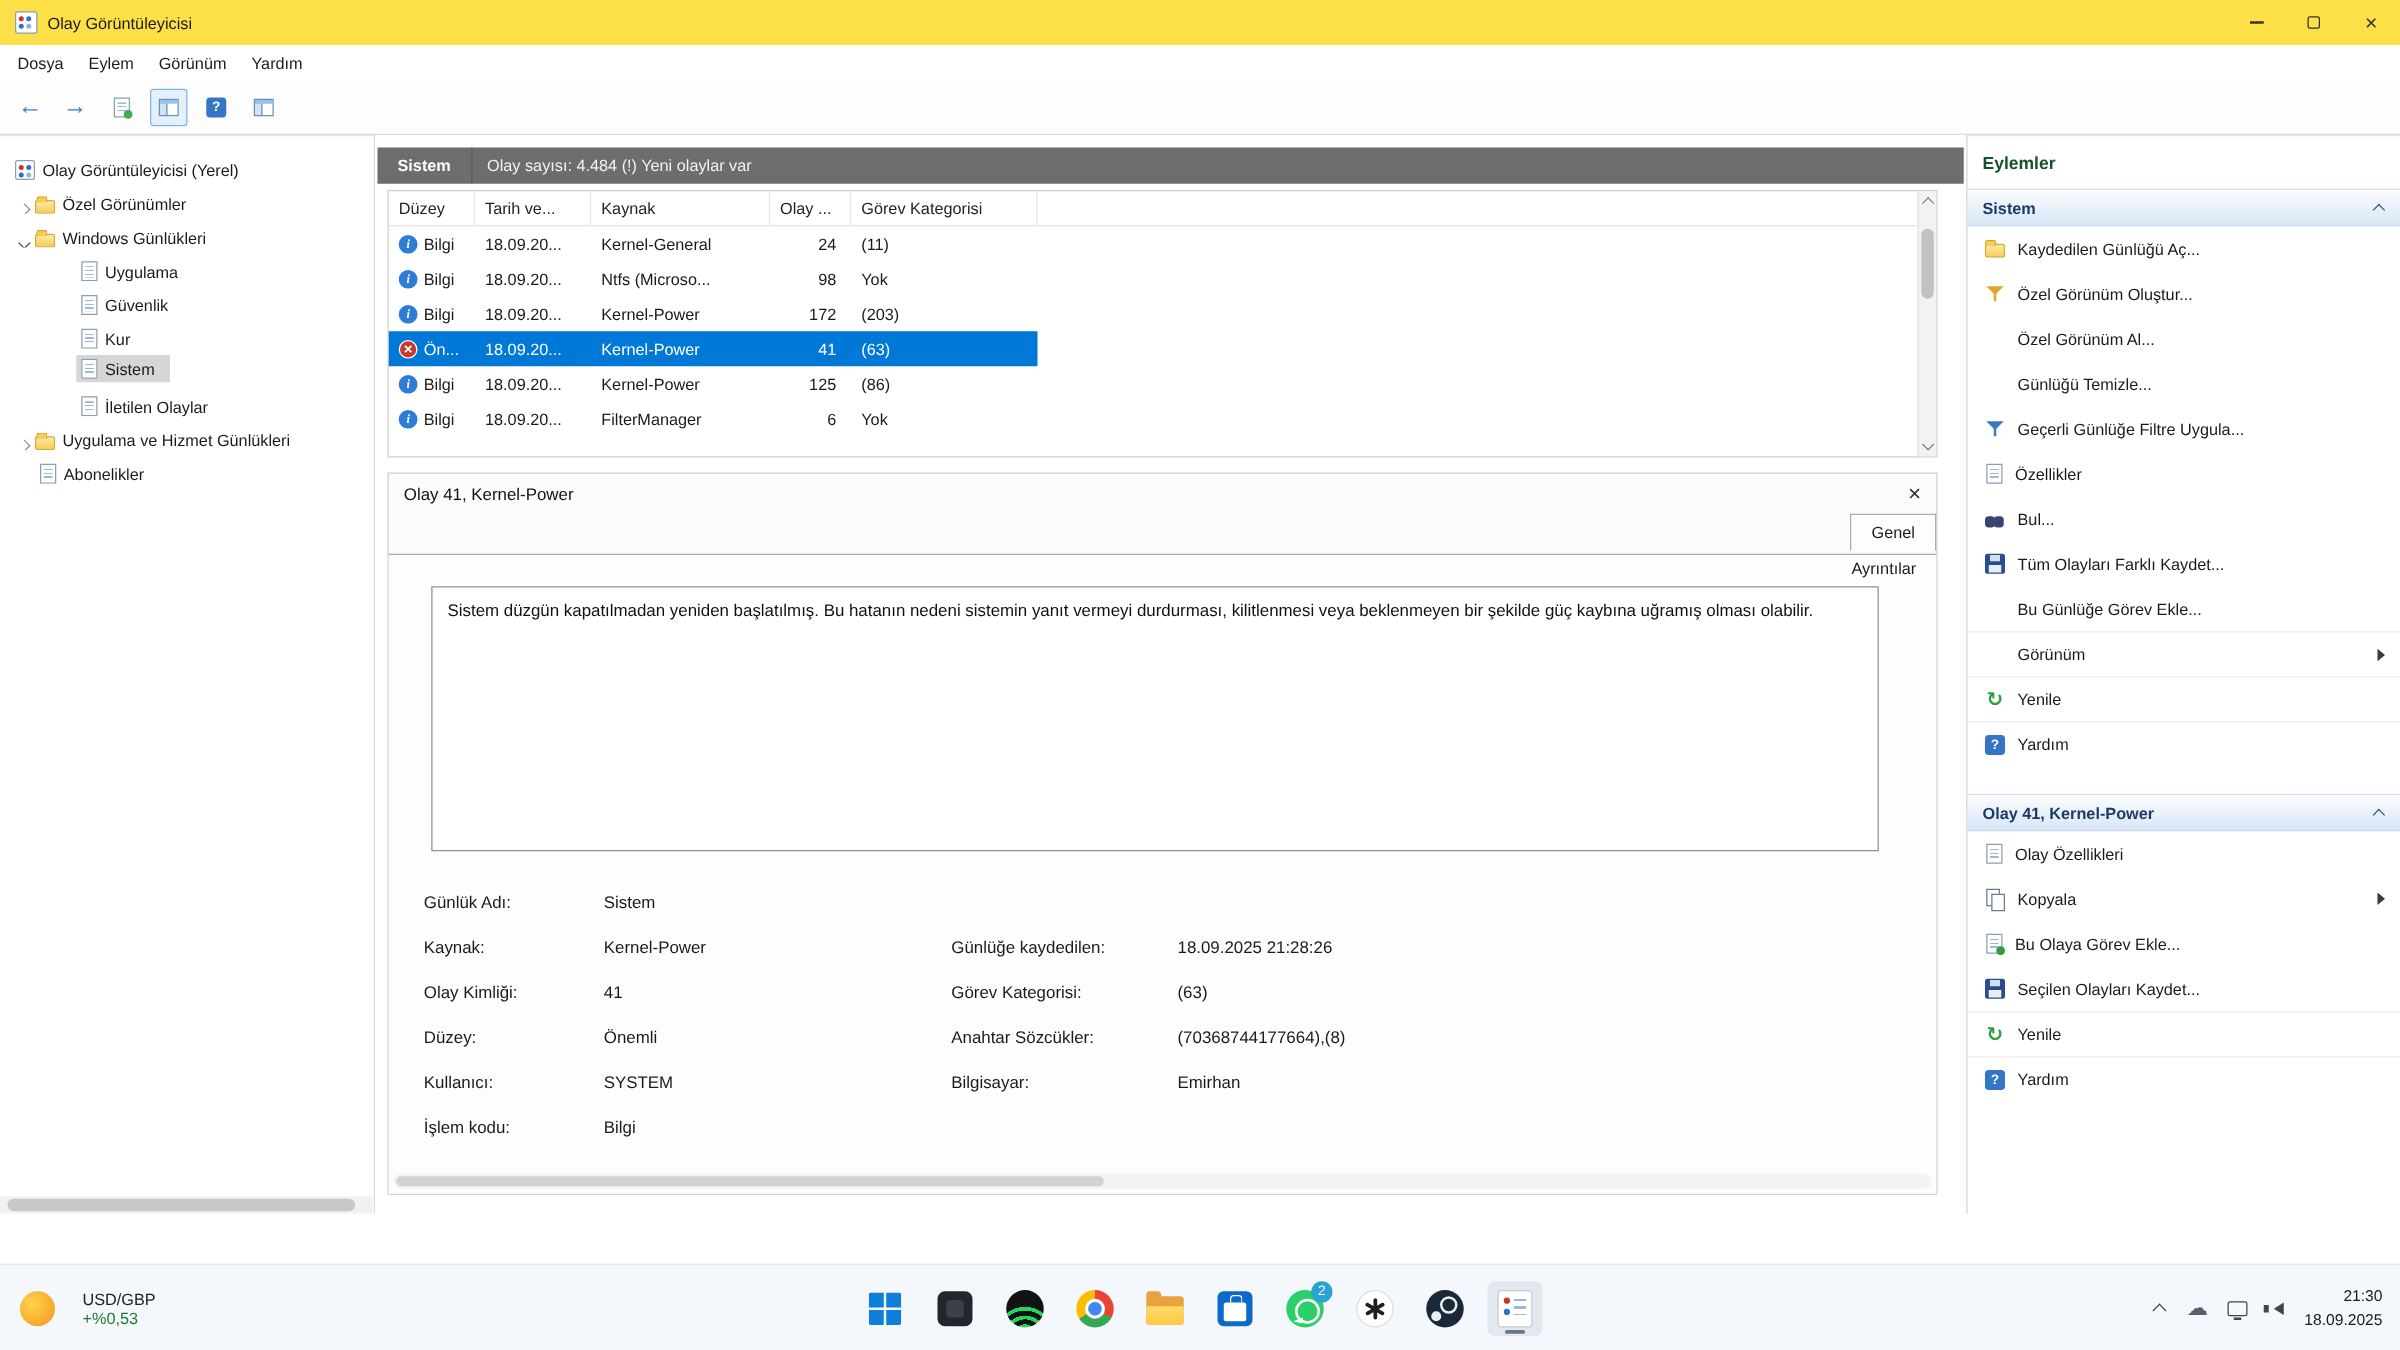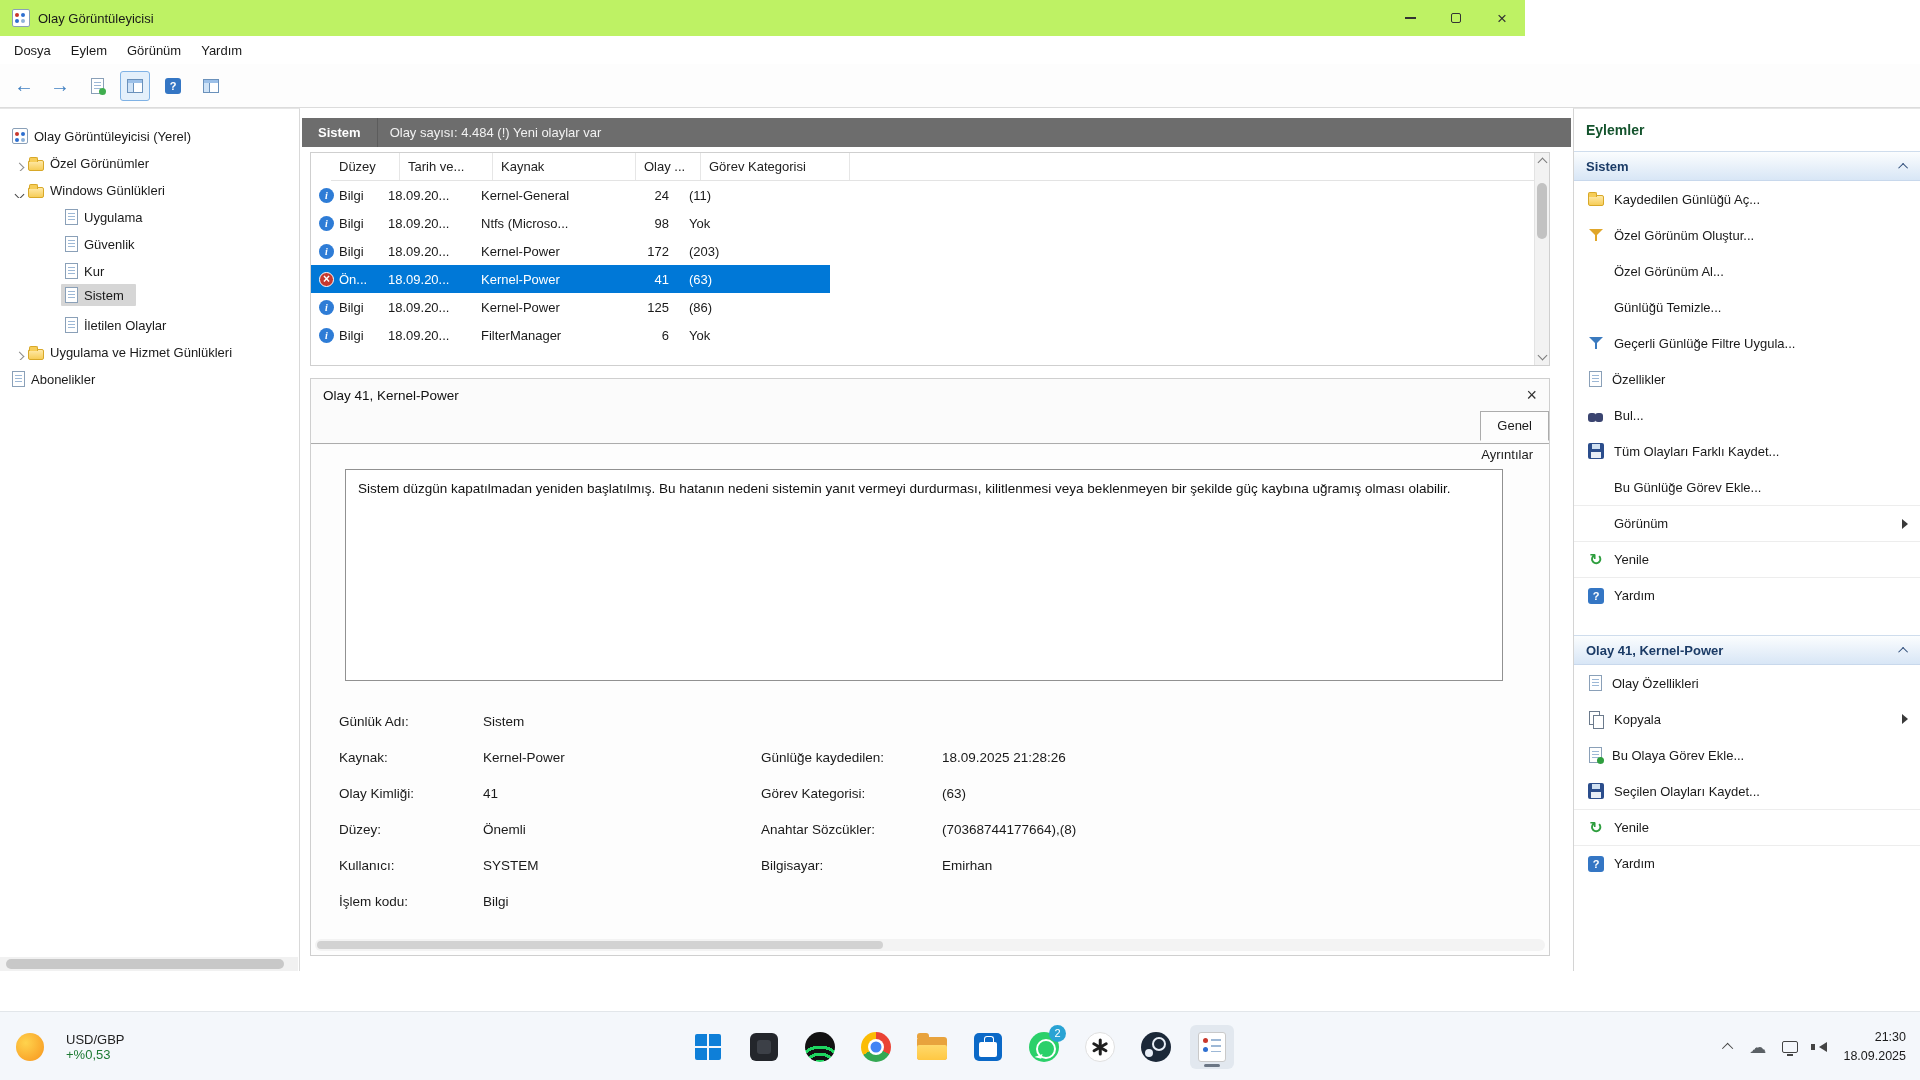--- a/index.html
+++ b/index.html
@@ -1,20 +1,20 @@
 <!DOCTYPE html>
 <html><head>
 <meta charset="utf-8">
 <style>
   * { margin:0; padding:0; box-sizing:border-box; }
   html,body { width:1920px; height:1080px; overflow:hidden; background:#ffffff;
     font-family:"Liberation Sans","DejaVu Sans",sans-serif; font-size:13px; color:#1a1a1a; }
 
   
-  .titlebar { position:absolute; left:0; top:0; width:1525px; height:36px; background:#bef264;
+  .titlebar { position:absolute; left:0; top:0; width:1920px; height:36px; background:#fde047;
     display:flex; align-items:center;text-align:center; }
   .app-ic16 { width:18px; height:18px; margin:0 8px 0 12px; background:#fff; border:1px solid #8aa0b8;
     border-radius:2px; position:relative; flex:none; }
   .app-ic16::before { content:""; position:absolute; left:2px; top:3px; width:4px; height:4px; border-radius:50%; background:#c9372b; }
   .app-ic16::after { content:""; position:absolute; left:2px; top:9px; width:4px; height:4px; border-radius:50%; background:#2e6fd0;
     box-shadow:6px -6px 0 #2e6fd0, 6px 0 0 #8fb3d9; }
   .tb-title { font-size:13px; color:#191919; }
   .win-controls { margin-left:auto; display:flex; height:36px; }
   .wc { width:46px; height:36px; display:flex; align-items:center; justify-content:center; color:#222; }
   .wc-min-glyph { width:11px; height:1.5px; background:#333; }
@@ -61,21 +61,21 @@
   .hscroll .thumb { position:absolute; left:6px; top:2px; width:278px; height:10px; background:#c8c8c8; border-radius:5px; }
 
   
   .chead { position:absolute; left:302px; top:118px; width:1269px; height:29px; background:#6d6d6d;
     display:flex; align-items:center; color:#fff; }
   .chead .logname { font-weight:bold; font-size:13px; padding:0 16px; }
   .chead .divider { width:1px; height:29px; background:#5c5c5c; }
   .chead .summary { padding-left:12px; font-size:13px; color:#f2f2f2; }
 
   .etable { position:absolute; left:310px; top:152px; width:1240px; height:214px; background:#fff; border:1px solid #cfcfcf; }
-  .thead { display:flex; height:28px; border-bottom:1px solid #e3e3e3;margin-left:20px; }
+  .thead { display:flex; height:28px; border-bottom:1px solid #e3e3e3; }
   .th { display:flex; align-items:center; padding-left:8px; border-right:1px solid #e6e6e6; font-size:13px; color:#222; white-space:nowrap; overflow:hidden; }
   .c1 { width:69px; } .c2 { width:93px; } .c3 { width:143px; } .c4 { width:65px; } .c5 { width:149px; }
   .erow { display:flex; height:28px; align-items:center; font-size:13px; width:519px; }
   .erow .cell { padding-left:8px; display:flex; align-items:center; gap:5px; white-space:nowrap; overflow:hidden; }
   .erow .c4 { justify-content:flex-end; padding-right:12px; padding-left:0; }
   .erow.sel { background:#0078d7; color:#fff; }
   .lv { width:15px; height:15px; border-radius:50%; position:relative; flex:none; }
   .lv-info { background:#2e7cd6; }
   .lv-info::before { content:"i"; position:absolute; inset:0; display:flex; align-items:center; justify-content:center;
     color:#fff; font-size:10px; font-weight:bold; font-style:italic; font-family:"Liberation Serif",serif; }
@@ -290,21 +290,21 @@
       <span class="ti ti-log"></span>
       <span>İletilen Olaylar</span>
     </div>
     <div class="trow" style="padding-left:10px">
       <span class="chev-box">
           <span class="chev closed"></span>
         </span>
       <span class="ti ti-folder"></span>
       <span>Uygulama ve Hizmet Günlükleri</span>
     </div>
-    <div class="trow" style="padding-left:11px">
+    <div class="trow" style="padding-left:31px">
       <span class="ti ti-log"></span>
       <span>Abonelikler</span>
     </div>
   </div>
   <div class="hscroll">
       <span class="thumb"></span>
     </div>
 </div>
 
 <div class="chead">

